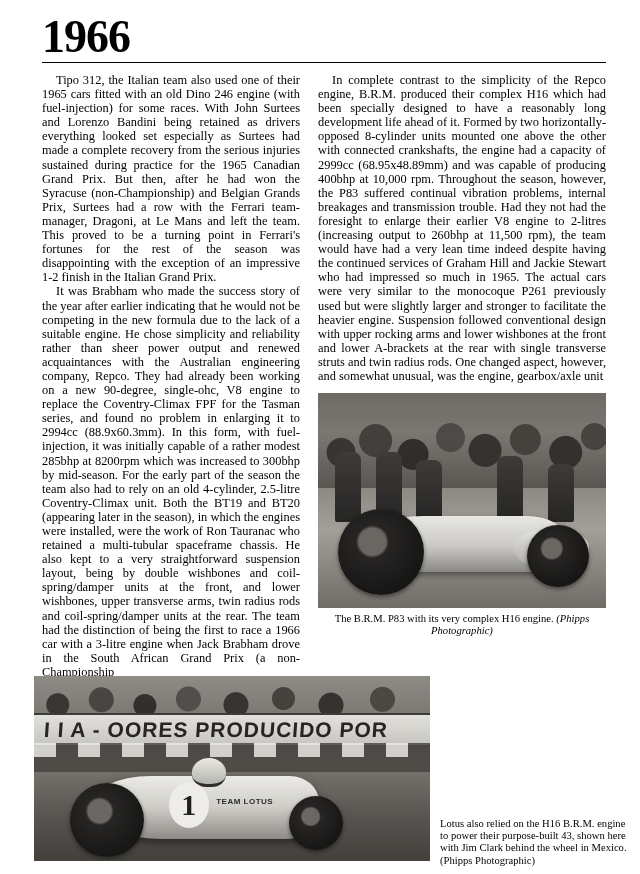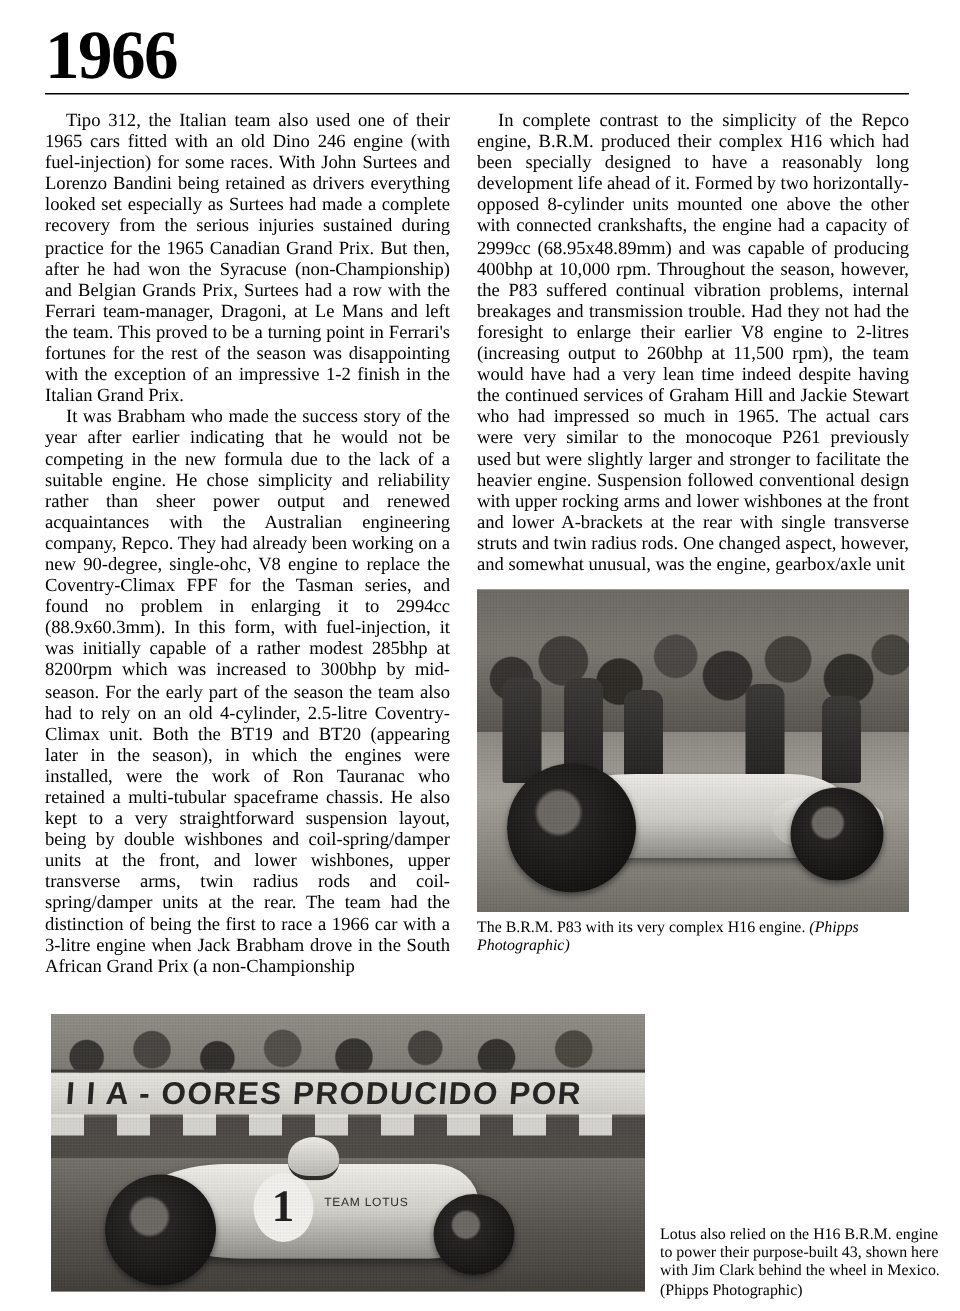--- a/index.html
+++ b/index.html
@@ -13,21 +13,21 @@
     font-family: "Liberation Serif", serif;
     color: #000000;
     overflow: hidden;
     position: relative;
   }
   .page {
     position: relative;
     width: 640px;
     height: 874px;
     box-sizing: border-box;
-    padding: 10px 18px 0 14px;
+    padding: 10px 18px 0 26px;
   }
   .year-title {
     font-family: "Liberation Serif", serif;
     font-weight: bold;
     font-size: 46px;
     line-height: 46px;
     letter-spacing: -1px;
     margin: 4px 0 2px 16px;
   }
   .rule {
@@ -66,21 +66,21 @@
   }
   .photo-right {
     width: 288px;
     height: 215px;
     margin-top: 10px;
   }
   .caption {
     font-size: 10.6px;
     line-height: 12.2px;
     margin-top: 5px;
-    text-align: left;
+    text-align: center;
   }
   .caption .it {
     font-style: italic;
   }
   .photo-left {
     position: absolute;
     left: 34px;
     top: 676px;
     width: 396px;
     height: 185px;
@@ -201,21 +201,21 @@
     width: 40px; height: 46px;
     background: #f4f3ef;
     border-radius: 50%;
     display:flex; align-items:center; justify-content:center;
     font-family: "Liberation Serif", serif;
     font-weight: bold; font-size: 30px; color:#1b1a19;
   }
   .lotus-badge {
     position:absolute; left: 46%; bottom: 30%;
     font-family: "Liberation Sans", sans-serif;
-    font-size: 8px; font-weight: normal; color: #2a2926;
+    font-size: 8px; font-weight: bold; color: #2a2926;
     letter-spacing: .5px;
     margin-top: 35px;
   }
   .lotus-w1 { left: 9%;  bottom: 2%;  width: 74px; height: 74px; }
   .lotus-w2 { right: 22%; bottom: 6%; width: 54px; height: 54px; }
   .lotus-helmet {
     position:absolute; left: 40%; bottom: 40%;
     width: 34px; height: 26px; border-radius: 50% 50% 42% 42%;
     background: linear-gradient(180deg,#f0efe9 0%,#b9b7b1 100%);
     border-bottom: 3px solid #2a2926;

